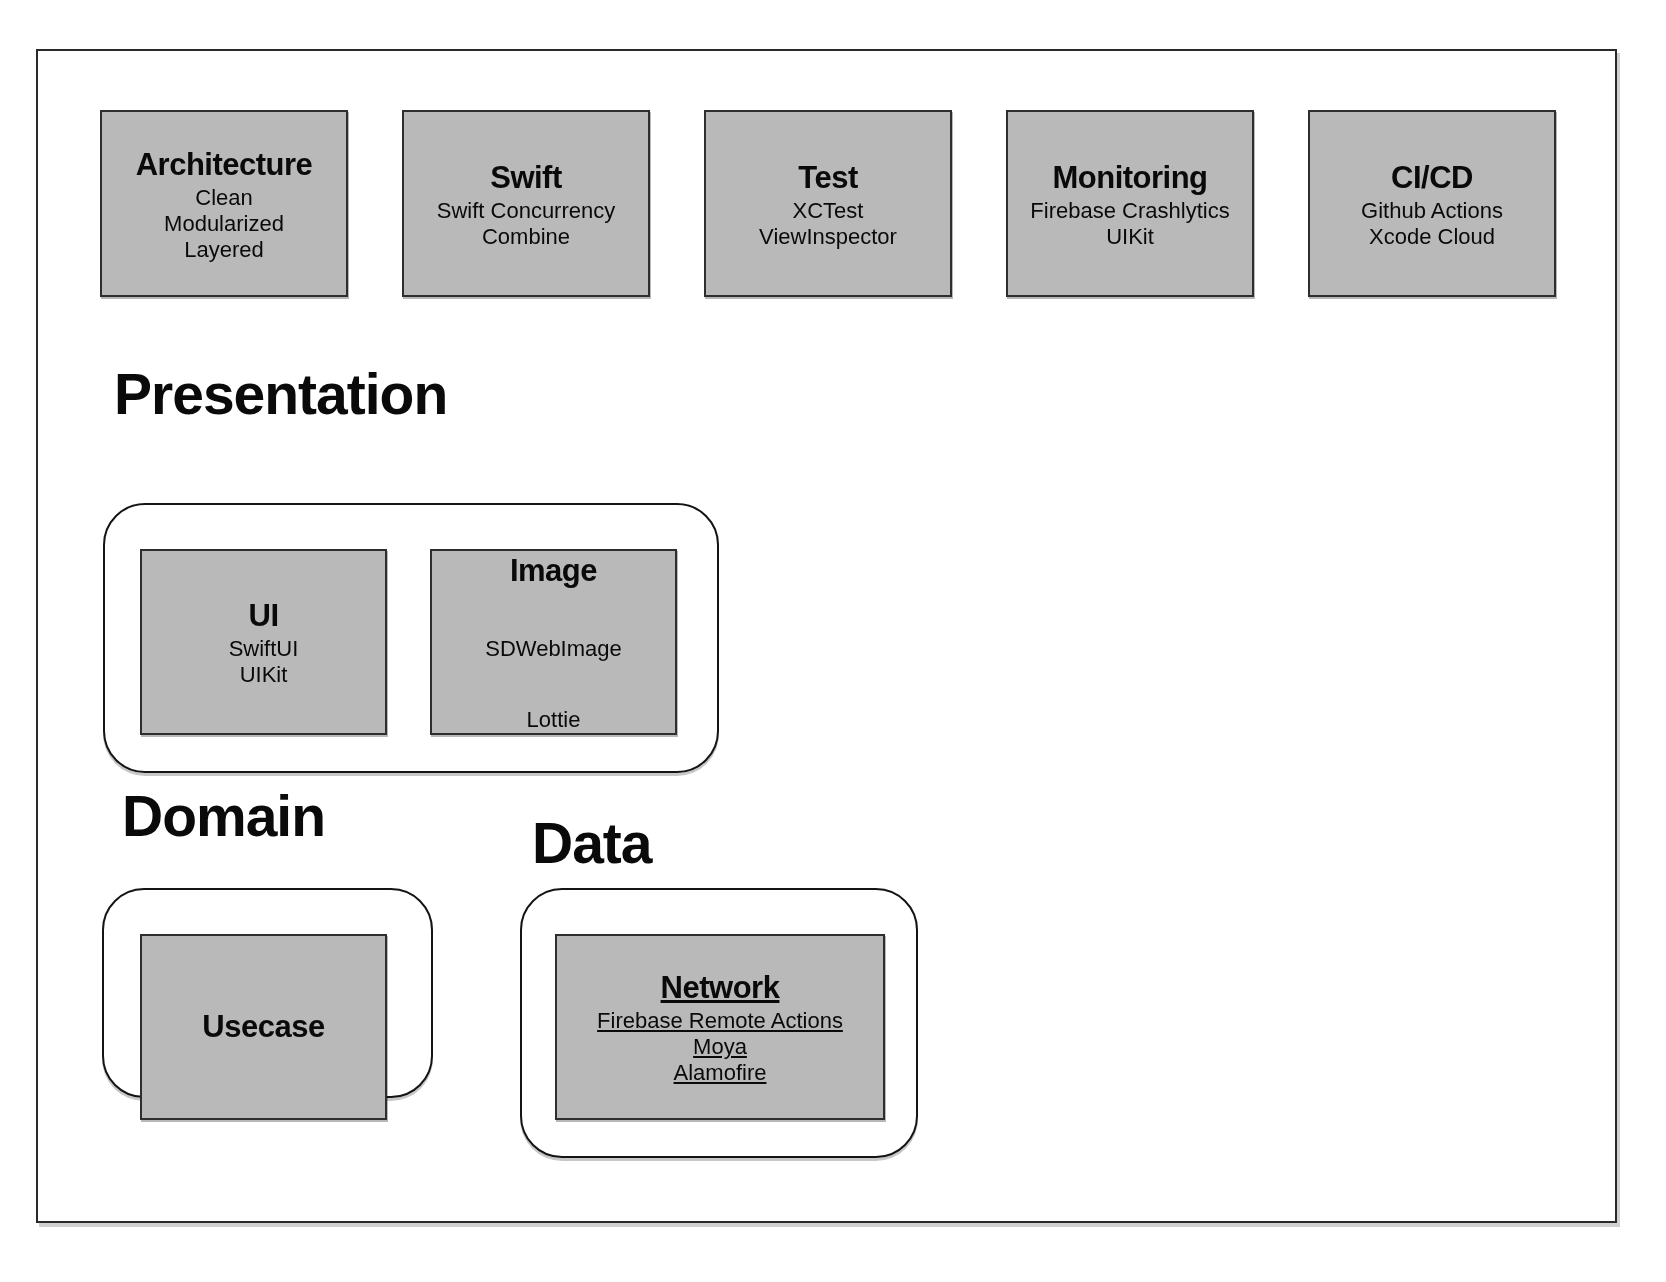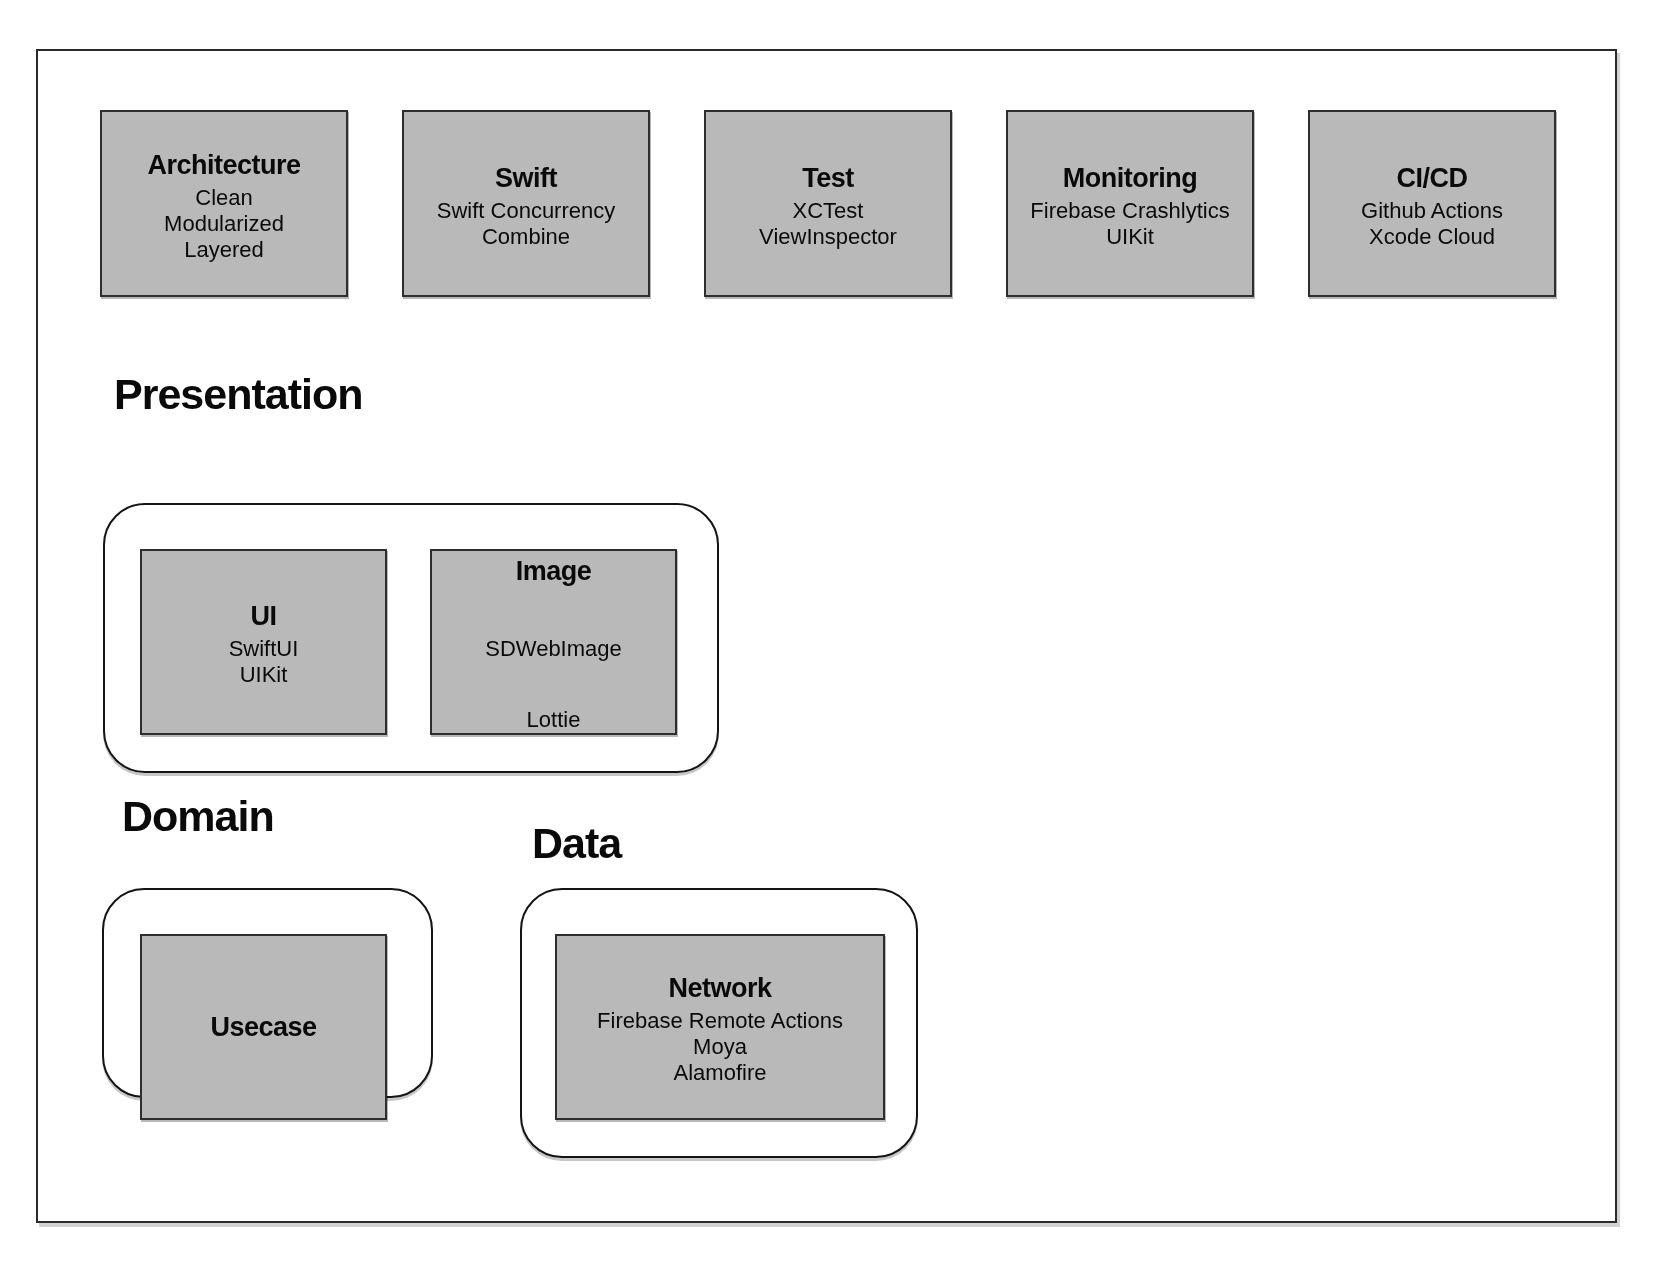--- a/index.html
+++ b/index.html
@@ -36,32 +36,32 @@
     background: var(--box-fill);
     border: 2px solid var(--box-border);
     box-shadow: 1px 2px 0 rgba(0,0,0,0.28);
     display: flex; flex-direction: column;
     align-items: center; justify-content: center;
     text-align: center;
   }
   .top-row .module-box { width: 248px; height: 187px; }
 
   .module-title {
-    font-size: 27px; font-weight: 700;
+    font-size: 31px; font-weight: 700;
     line-height: 40px; letter-spacing: -0.5px;
     white-space: nowrap;
   }
   .module-item {
     font-size: 22px; font-weight: 400;
     line-height: 26px; white-space: nowrap;
   }
 
   .section-heading {
     position: absolute;
-    font-size: 43px; font-weight: 700;
+    font-size: 57px; font-weight: 700;
     letter-spacing: -1px; line-height: 52px;
     white-space: nowrap;
   }
   .heading-presentation { left: 114px; top: 368px; }
   .heading-domain       { left: 122px; top: 790px; }
   .heading-data         { left: 532px; top: 790px; margin-top: 27px; }
 
   .rounded-container {
     position: absolute;
     background: #ffffff;
@@ -70,21 +70,21 @@
     box-shadow: 0 3px 0 rgba(0,0,0,0.22);
   }
   .container-presentation { left: 103px; top: 458px; width: 616px; height: 270px; margin-top: 45px; }
   .container-domain       { left: 102px; top: 888px; width: 331px; height: 210px; }
   .container-data         { left: 520px; top: 888px; width: 398px; height: 270px; }
 
   .rounded-container .module-box { position: absolute; width: 247px; height: 186px; }
   .box-ui      { left: 35px;  top: 44px; }
   .box-image   { left: 325px; top: 44px; gap: 45px; }
   .box-usecase { left: 36px;  top: 44px; }
-  .box-network { left: 33px;  top: 44px; width: 330px !important; }
+  .box-network { left: 33px;  top: 44px; width: 330px !important; text-decoration: underline; }
 </style>
 </head>
 <body>
 
 <div class="stage">
   <div class="outer-frame">
 
     
   </div>
 

